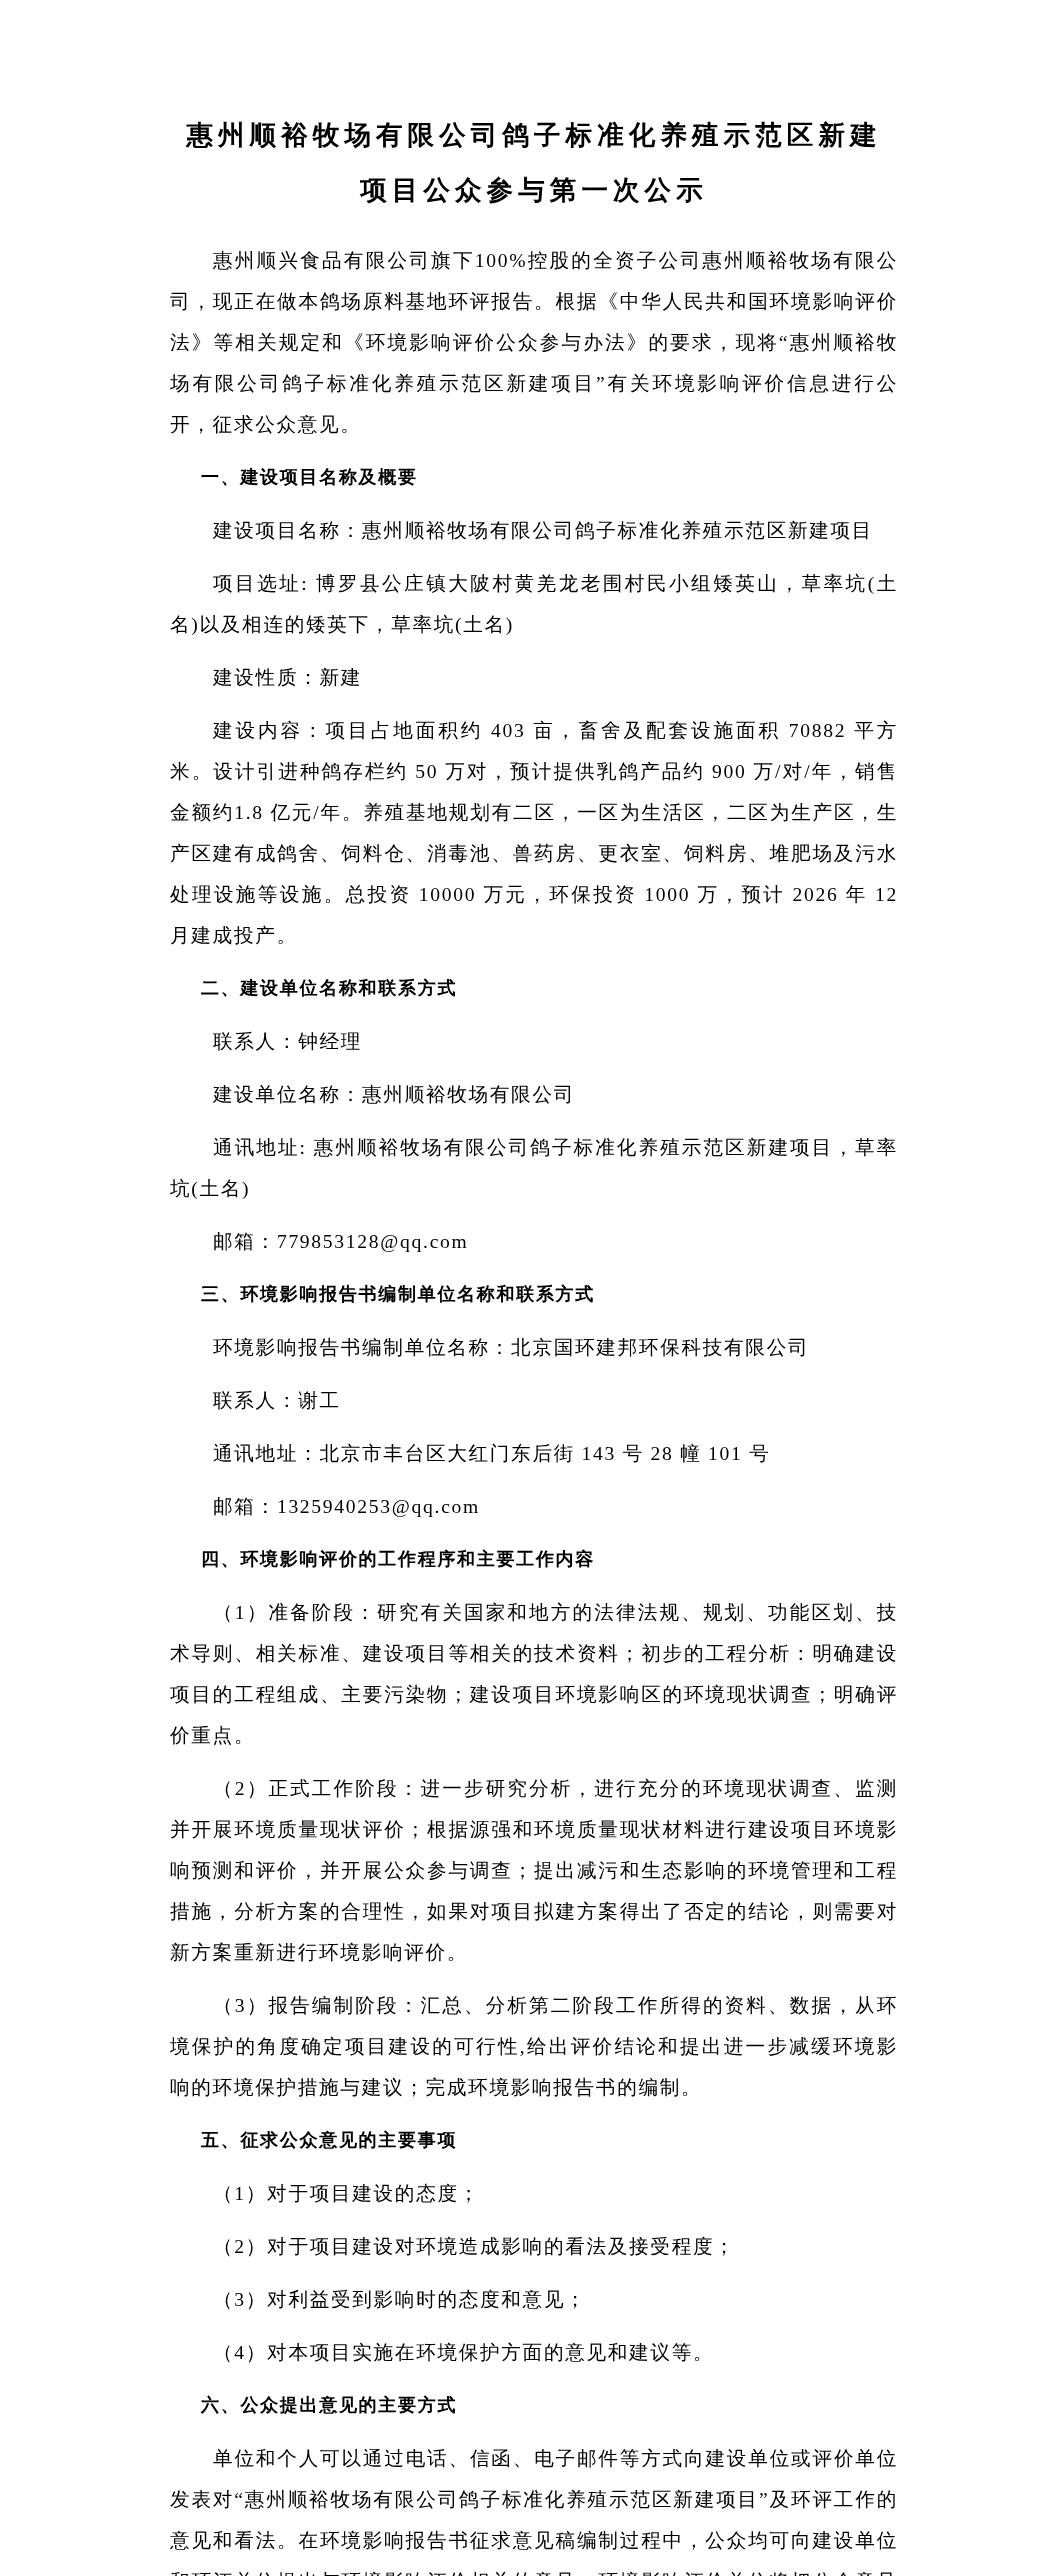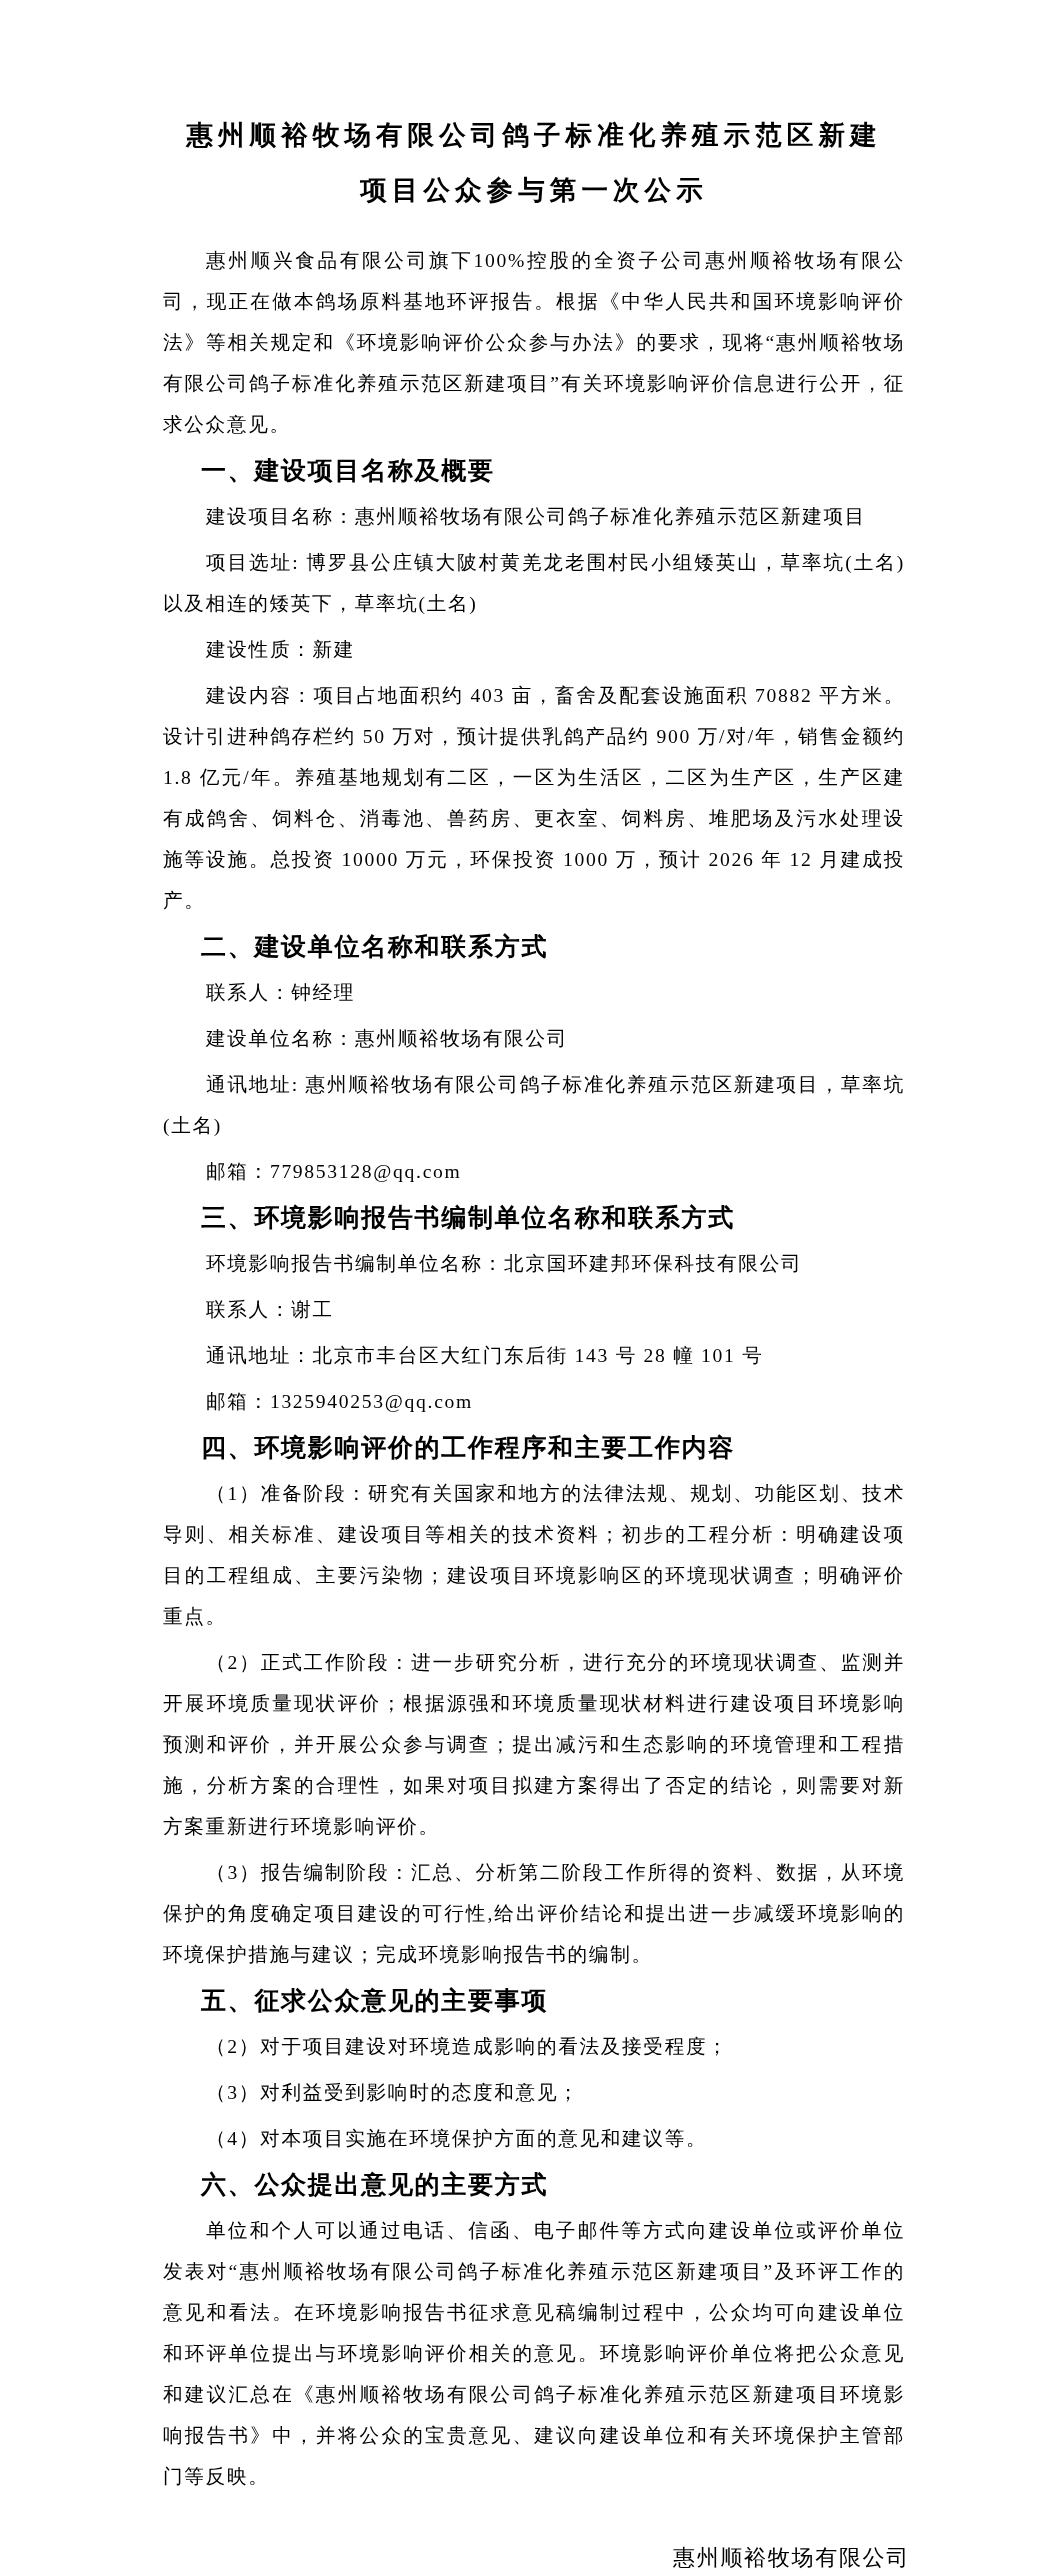--- a/index.html
+++ b/index.html
@@ -26,31 +26,31 @@
     font-size: 26.5px;
     letter-spacing: 5.1px;
     color: #000000;
   }
   .doc-title .title-line {
     display: block;
     line-height: 55px;
     white-space: nowrap;
   }
   .doc-body p {
-    margin: 5px;
+    margin: 12px;
     font-size: 19.6px;
     letter-spacing: 1.7px;
     line-height: 41px;
     text-align: justify;
     text-indent: 43px;
     word-break: break-all;
   }
   .doc-body h2.sec-heading {
     margin: 0;
-    font-size: 25px;
+    font-size: 18px;
     letter-spacing: 1.7px;
     line-height: 41px;
     text-indent: 43px;
     font-family: "Liberation Sans", "DejaVu Sans", sans-serif;
     font-weight: 700;
   }
   .signature-block {
     margin-top: 39px;
     text-align: right;
   }
@@ -94,20 +94,21 @@
     <p>联系人：谢工</p>
     <p>通讯地址：北京市丰台区大红门东后街 143 号 28 幢 101 号</p>
     <p>邮箱：1325940253@qq.com</p>
 
     <h2 class="sec-heading">四、环境影响评价的工作程序和主要工作内容</h2>
     <p>（1）准备阶段：研究有关国家和地方的法律法规、规划、功能区划、技术导则、相关标准、建设项目等相关的技术资料；初步的工程分析：明确建设项目的工程组成、主要污染物；建设项目环境影响区的环境现状调查；明确评价重点。</p>
     <p>（2）正式工作阶段：进一步研究分析，进行充分的环境现状调查、监测并开展环境质量现状评价；根据源强和环境质量现状材料进行建设项目环境影响预测和评价，并开展公众参与调查；提出减污和生态影响的环境管理和工程措施，分析方案的合理性，如果对项目拟建方案得出了否定的结论，则需要对新方案重新进行环境影响评价。</p>
     <p>（3）报告编制阶段：汇总、分析第二阶段工作所得的资料、数据，从环境保护的角度确定项目建设的可行性,给出评价结论和提出进一步减缓环境影响的环境保护措施与建议；完成环境影响报告书的编制。</p>
 
     <h2 class="sec-heading">五、征求公众意见的主要事项</h2>
+    <p>（1）对于项目建设的态度；</p>
     <p>（2）对于项目建设对环境造成影响的看法及接受程度；</p>
     <p>（3）对利益受到影响时的态度和意见；</p>
     <p>（4）对本项目实施在环境保护方面的意见和建议等。</p>
 
     <h2 class="sec-heading">六、公众提出意见的主要方式</h2>
     <p>单位和个人可以通过电话、信函、电子邮件等方式向建设单位或评价单位发表对“惠州顺裕牧场有限公司鸽子标准化养殖示范区新建项目”及环评工作的意见和看法。在环境影响报告书征求意见稿编制过程中，公众均可向建设单位和环评单位提出与环境影响评价相关的意见。环境影响评价单位将把公众意见和建议汇总在《惠州顺裕牧场有限公司鸽子标准化养殖示范区新建项目环境影响报告书》中，并将公众的宝贵意见、建议向建设单位和有关环境保护主管部门等反映。</p>
 
   </div>
 
   <div class="signature-block">

